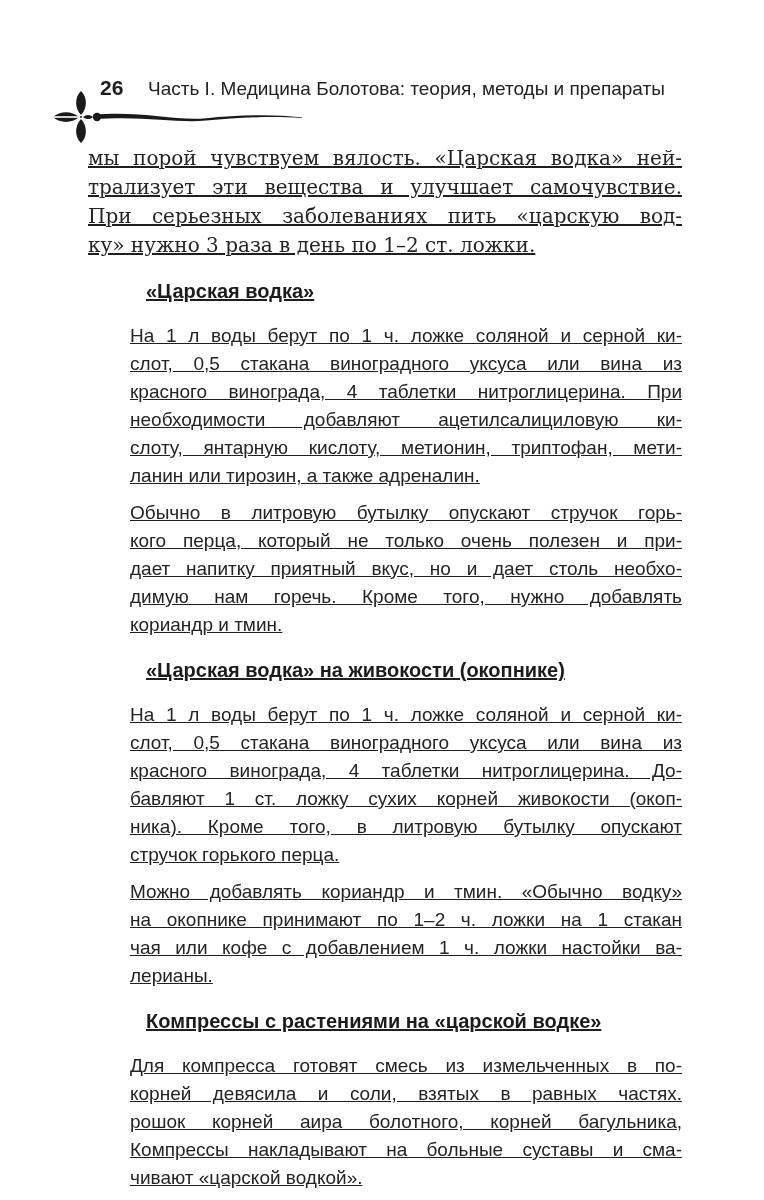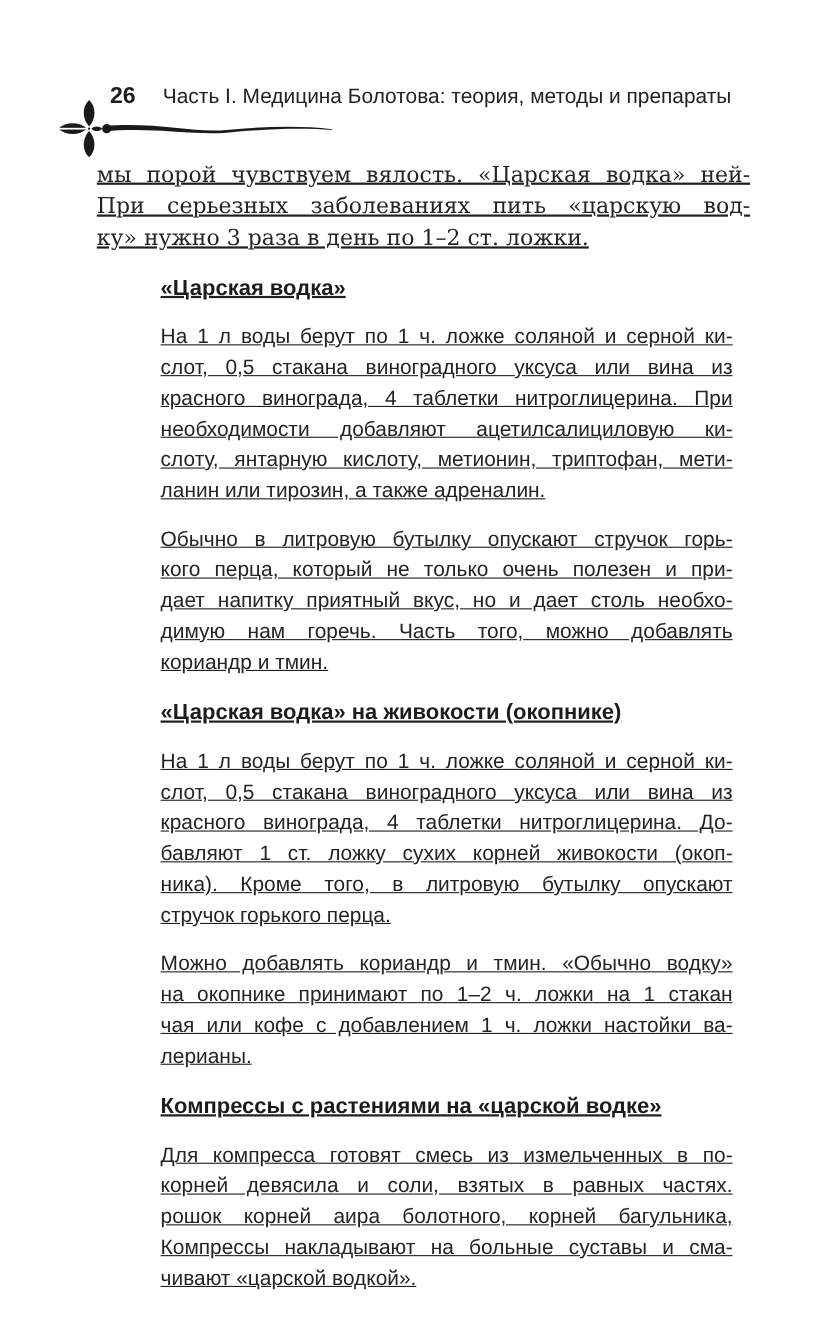--- a/index.html
+++ b/index.html
@@ -54,21 +54,21 @@
     color: #242424;
   }
   .sec-title {
     font-family: "Liberation Sans", sans-serif;
     font-size: 20px;
     font-weight: bold;
     line-height: 30px;
     margin: 16px;
     color: #1c1c1c;
   }
-  .para { margin: 16px; }
+  .para { margin: 0; }
   .para + .para { margin-top: 9px; }
 
   
   .jl { text-align: justify; text-align-last: justify; }
   
   .ll { text-align: left; }
 </style>
 </head>
 <body>
 
@@ -93,39 +93,40 @@
       <rect x="3" y="26.2" width="28" height="1.6" fill="#ffffff"></rect>
       <circle cx="31" cy="27" r="2.1" fill="#ffffff"></circle>
       <circle cx="31" cy="27" r="1.0" fill="#1a1a1a"></circle>
     </svg>
   </header>
 
   <main class="bodycol">
 
     <div class="intro">
       <div class="jl">мы порой чувствуем вялость. «Царская водка» ней-</div>
+      <div class="jl">трализует эти вещества и улучшает самочувствие.</div>
       <div class="jl">При серьезных заболеваниях пить «царскую вод-</div>
       <div class="ll">ку» нужно 3 раза в день по 1–2 ст. ложки.</div>
     </div>
 
     <section class="section">
       <h2 class="sec-title">«Царская водка»</h2>
       <div class="para">
         <div class="jl">На 1 л воды берут по 1 ч. ложке соляной и серной ки-</div>
         <div class="jl">слот, 0,5 стакана виноградного уксуса или вина из</div>
         <div class="jl">красного винограда, 4 таблетки нитроглицерина. При</div>
         <div class="jl">необходимости добавляют ацетилсалициловую ки-</div>
         <div class="jl">слоту, янтарную кислоту, метионин, триптофан, мети-</div>
         <div class="ll">ланин или тирозин, а также адреналин.</div>
       </div>
       <div class="para">
         <div class="jl">Обычно в литровую бутылку опускают стручок горь-</div>
         <div class="jl">кого перца, который не только очень полезен и при-</div>
         <div class="jl">дает напитку приятный вкус, но и дает столь необхо-</div>
-        <div class="jl">димую нам горечь. Часть того, можно добавлять</div>
+        <div class="jl">димую нам горечь. Кроме того, нужно добавлять</div>
         <div class="ll">кориандр и тмин.</div>
       </div>
     </section>
 
     <section class="section">
       <h2 class="sec-title">«Царская водка» на живокости (окопнике)</h2>
       <div class="para">
         <div class="jl">На 1 л воды берут по 1 ч. ложке соляной и серной ки-</div>
         <div class="jl">слот, 0,5 стакана виноградного уксуса или вина из</div>
         <div class="jl">красного винограда, 4 таблетки нитроглицерина. До-</div>

